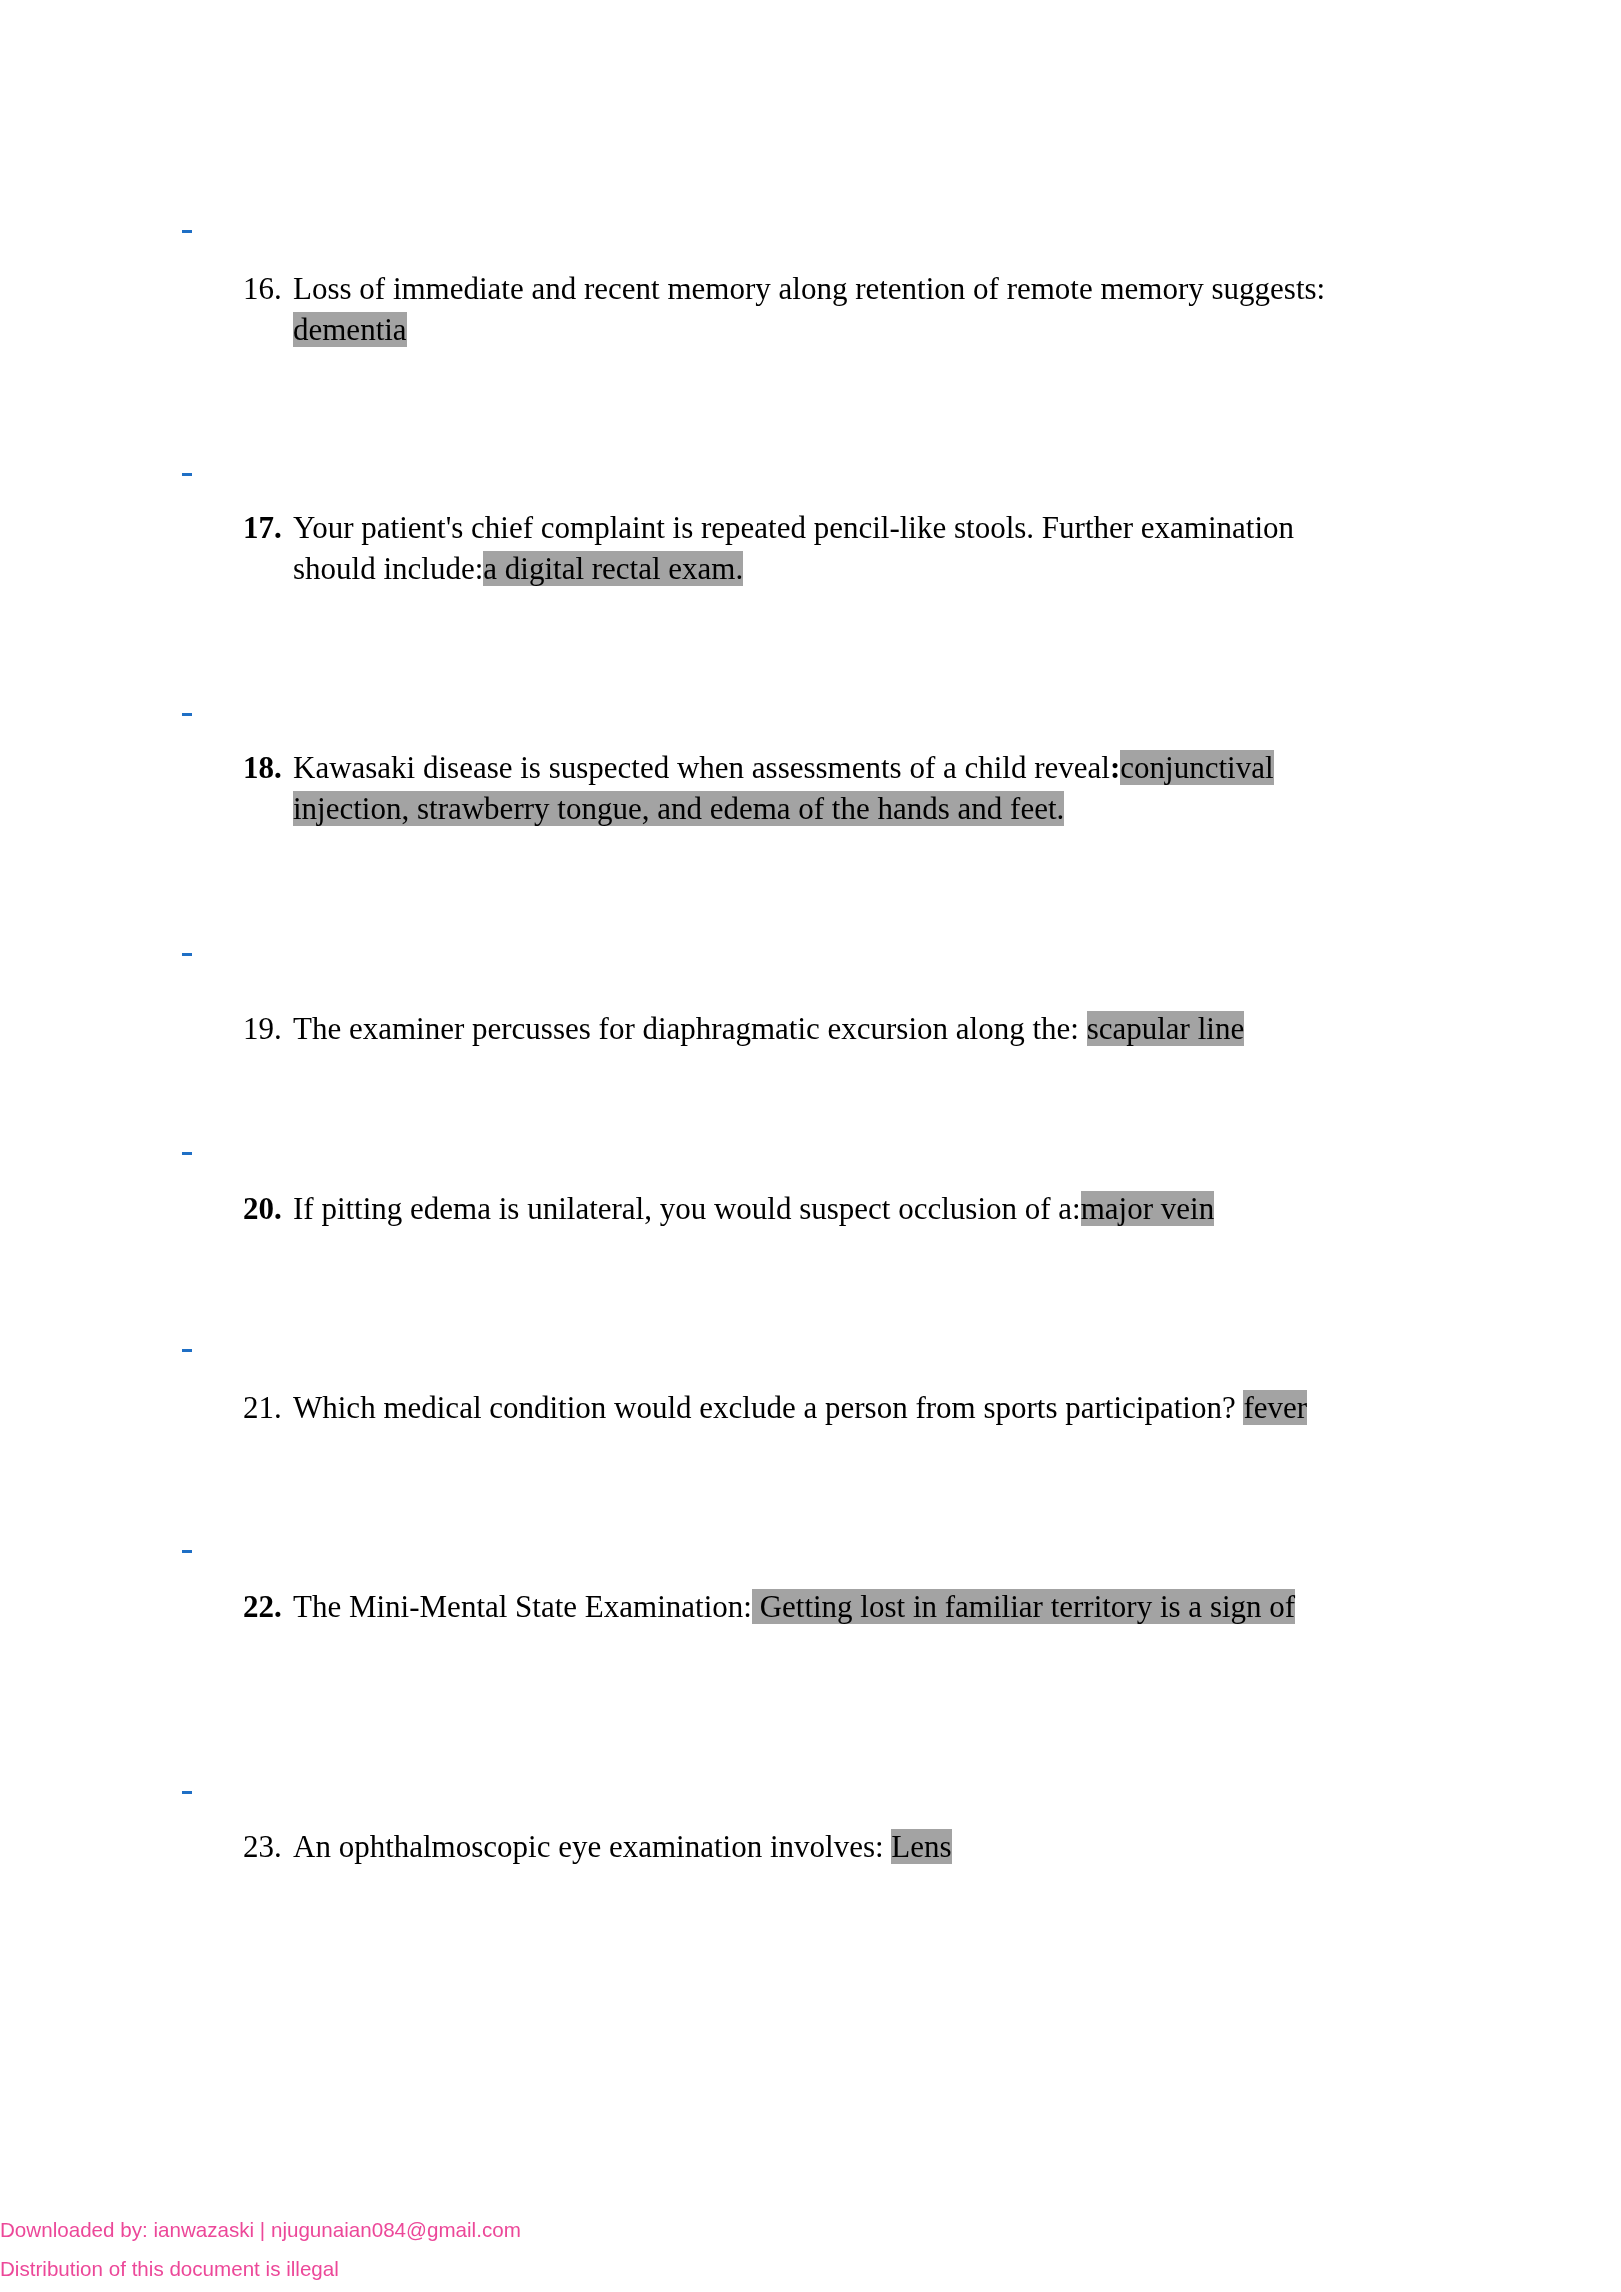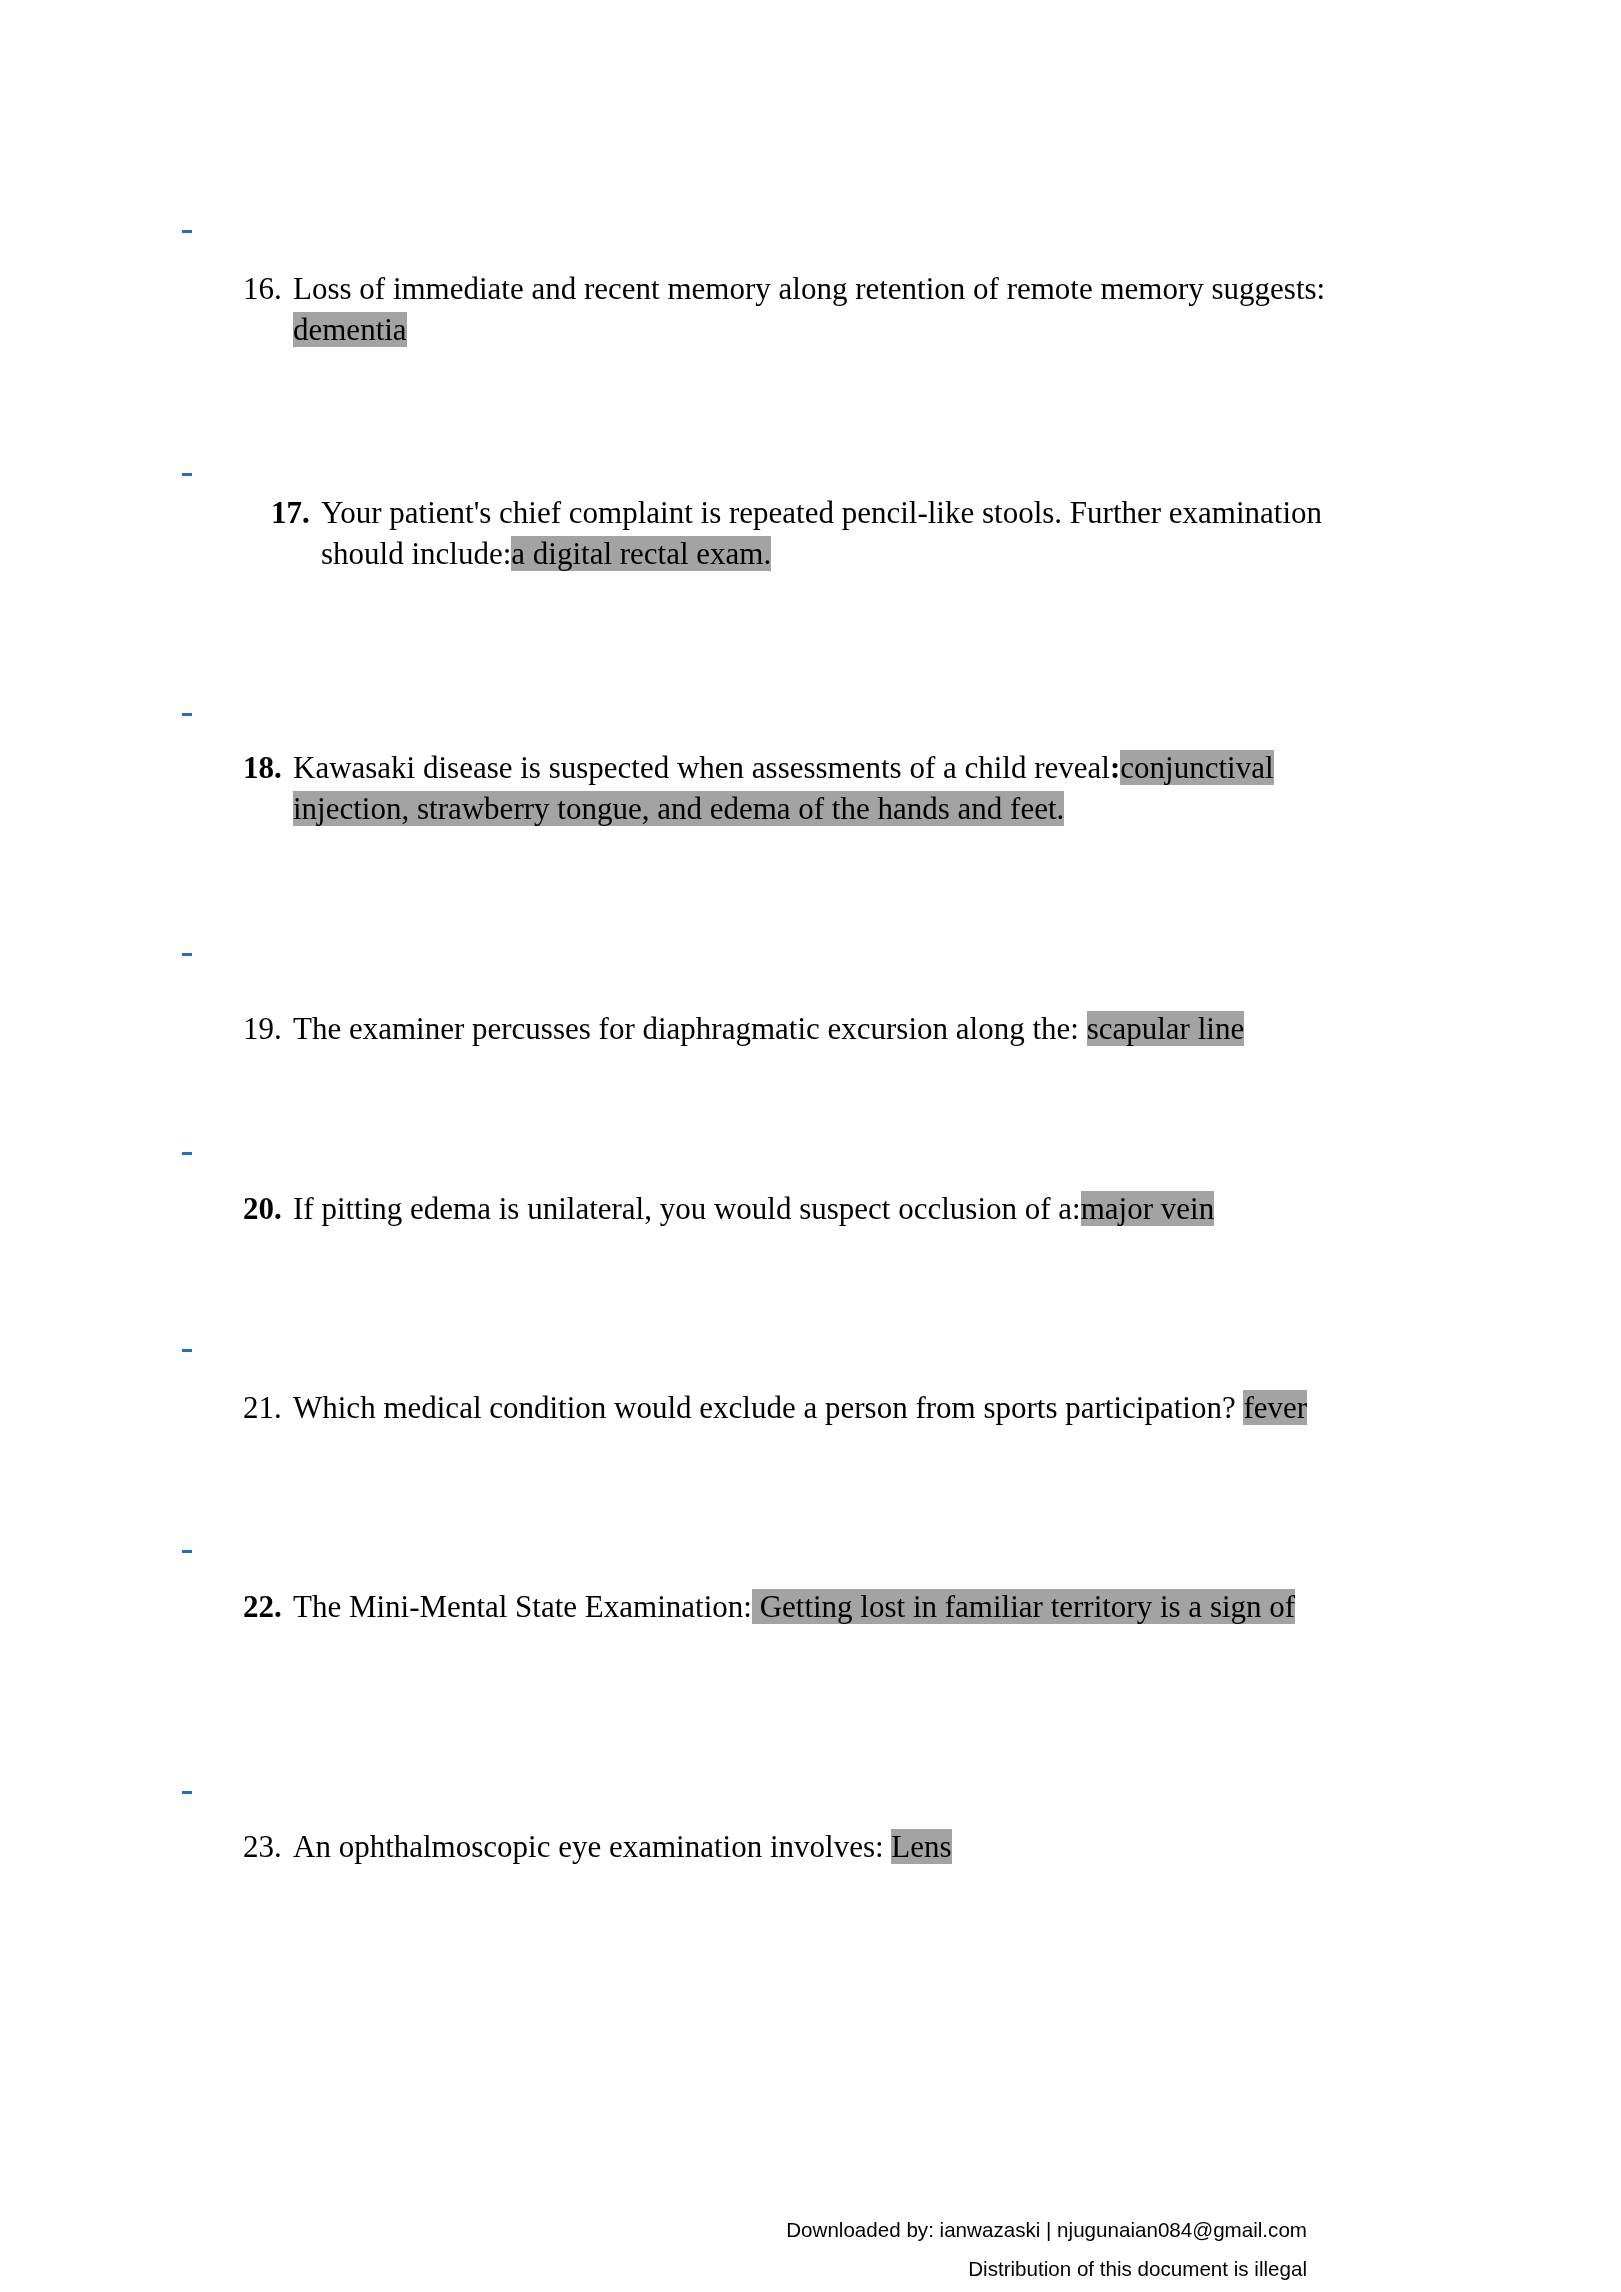--- a/index.html
+++ b/index.html
@@ -4,33 +4,33 @@
 <style>
   html, body { margin:0; padding:0; background:#ffffff; }
   body { width:1621px; height:2293px; position:relative; overflow:hidden; }
   .dash { position:absolute; left:182px; width:9.8px; height:2.9px; background:#1f6fc5; }
   .q { position:absolute; left:243px; width:1157px; font-family:"Liberation Serif", serif; font-size:31px; line-height:41px; color:#000; }
   .q .num { display:inline-block; width:50px; }
   .q .num.bold { font-weight:bold; }
   .q .cont { padding-left:50px; display:block; }
   .hl { background:#a3a3a3; }
   .b { font-weight:bold; }
-  .footer { position:absolute; left:0; width:1307px; text-align:right; font-family:"Liberation Sans", sans-serif; font-size:20.6px; color:#000000; }
+  .footer { position:absolute; left:0; width:1307px; text-align:left; font-family:"Liberation Sans", sans-serif; font-size:20.6px; color:#ec4899; }
 </style>
 </head>
 <body>
 
 <div class="dash" style="top:230px;"></div>
 <div class="q" style="top:268px;">
   <span class="num">16.</span><span>Loss of immediate and recent memory along retention of remote memory suggests:</span>
   <span class="cont"><span class="hl">dementia</span></span>
 </div>
 
 <div class="dash" style="top:473px;"></div>
-<div class="q" style="top:492px;margin-left:28px;">
+<div class="q" style="top:507px;">
   <span class="num bold">17.</span><span>Your patient's chief complaint is repeated pencil-like stools. Further examination</span>
   <span class="cont"><span>should include:</span><span class="hl">a digital rectal exam.</span></span>
 </div>
 
 <div class="dash" style="top:713px;"></div>
 <div class="q" style="top:747px;">
   <span class="num bold">18.</span><span>Kawasaki disease is suspected when assessments of a child reveal</span><span class="b">:</span><span class="hl">conjunctival</span>
   <span class="cont"><span class="hl">injection, strawberry tongue, and edema of the hands and feet.</span></span>
 </div>
 

